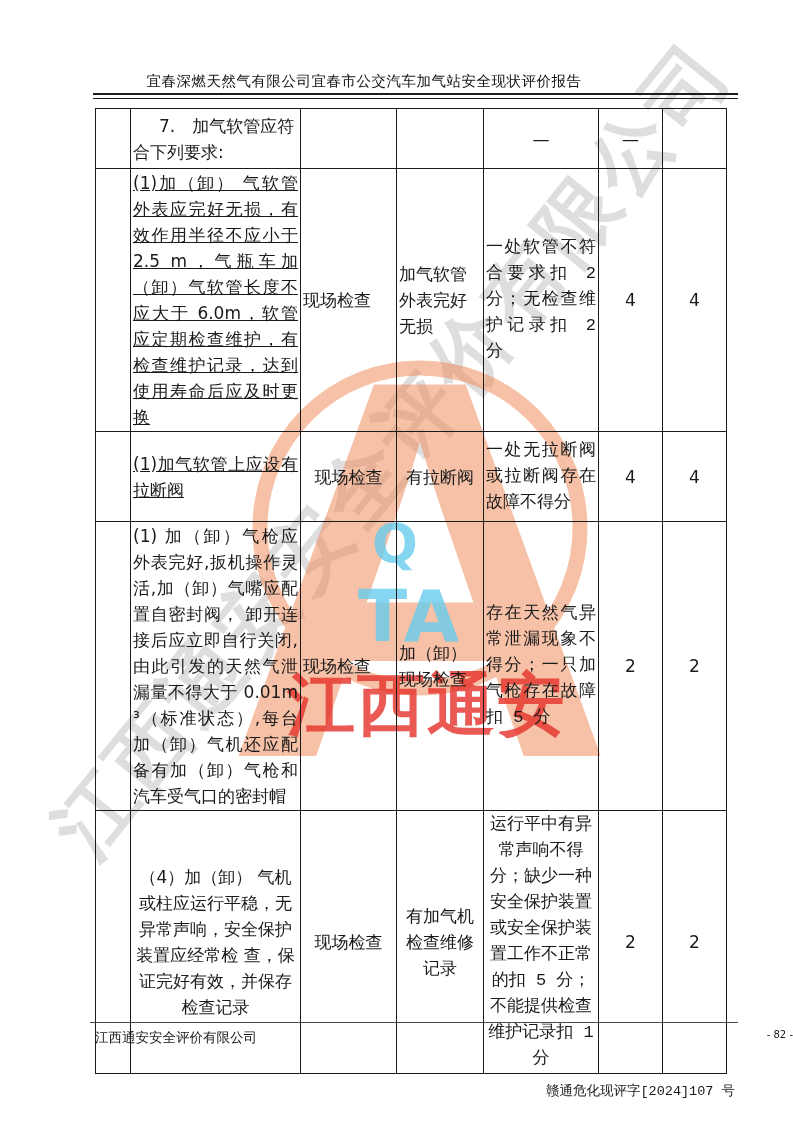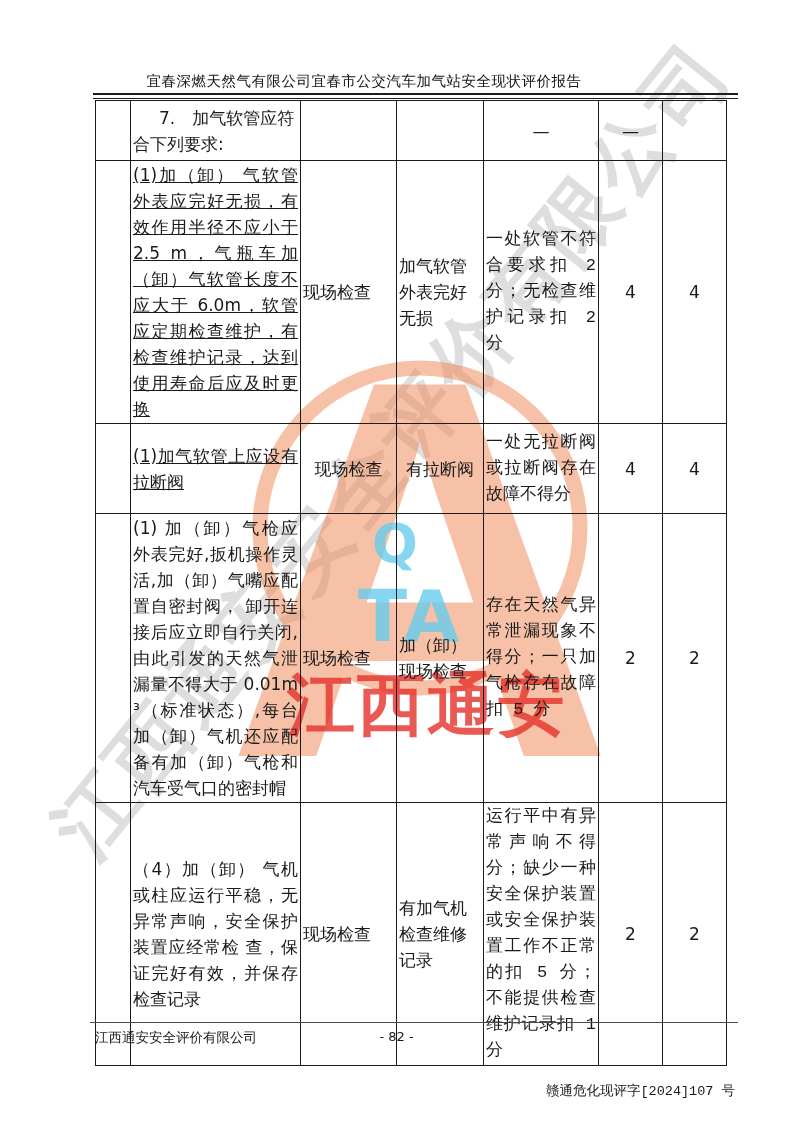--- a/index.html
+++ b/index.html
@@ -26,21 +26,21 @@
   .wm-blue-q{position:absolute;left:372px;top:512px;z-index:0;font-size:54px;font-weight:bold;
     color:rgba(104,204,238,0.80);}
   .wm-blue-ta{position:absolute;left:358px;top:574px;z-index:0;font-size:72px;font-weight:bold;
     color:rgba(104,204,238,0.80);letter-spacing:2px;}
   .wm-brand{
     position:absolute;left:287px;top:660px;z-index:0;font-size:68px;font-weight:bold;
     color:rgba(229,52,45,0.82);letter-spacing:2px;white-space:nowrap;
   }
   
   table.main{
-    position:absolute;left:95px;top:100px;width:631px;z-index:1;
+    position:absolute;left:95px;top:108px;width:631px;z-index:1;
     border-collapse:collapse;table-layout:fixed;background:transparent;
   }
   table.main td{
     border:1.5px solid #1b1b1b;vertical-align:middle;
     font-size:17px;line-height:26px;padding:1px 2px;overflow:hidden;
     word-break:break-all;
   }
   td.c-content{text-align:justify;}
   td.sec-head{text-align:left;text-indent:26px;}
   td.sec-head2{text-align:left;text-indent:18px;}
@@ -49,26 +49,26 @@
   td.ctr{text-align:center;}
   td.rgt{text-align:center;padding-right:3px;}
   td.c-standard{text-align:justify;padding-left:1px;font-family:Liberation Mono, monospace;}
   td.lh25{line-height:25px;}
   td.num{text-align:center;font-size:15px;}
   tr.rA td{height:57px;}
   tr.rB td{height:211px;}
   tr.rC td{height:87px;}
   tr.rD td{height:57px;}
   tr.rE td{height:278px;}
-  tr.rF td{height:202px;}
+  tr.rF td{height:202px;text-align:center;}
   td.dash-left{text-align:left;padding-left:6px;}
   
   .ftr-line{position:absolute;top:1022px;left:90px;width:648px;border-top:1px solid #4a4a4a;z-index:2;}
   .ftr-left{position:absolute;top:1029px;left:95px;font-size:13.5px;z-index:2;}
-  .ftr-center{position:absolute;top:1029px;left:0;width:793px;text-align:center;font-size:13px;z-index:2;}
+  .ftr-center{position:absolute;top:1029px;left:0;width:793px;text-align:right;font-size:10px;z-index:2;}
   .ftr-right{position:absolute;top:1082px;right:58px;font-size:13.5px;z-index:2;font-family:Liberation Mono, monospace;}
 </style>
 </head>
 <body>
 
 <div class="wm wm-diag">江西通安安全评价有限公司</div>
 
 <svg class="wm wm-logo" width="420" height="430" viewBox="0 0 420 430">
   <circle cx="208" cy="190" r="160" fill="none" stroke="#ee8552" stroke-width="15"></circle>
   <text x="208" y="418" font-size="540" font-weight="bold" text-anchor="middle" font-family="Liberation Sans, sans-serif" fill="#ee8552">A</text>

